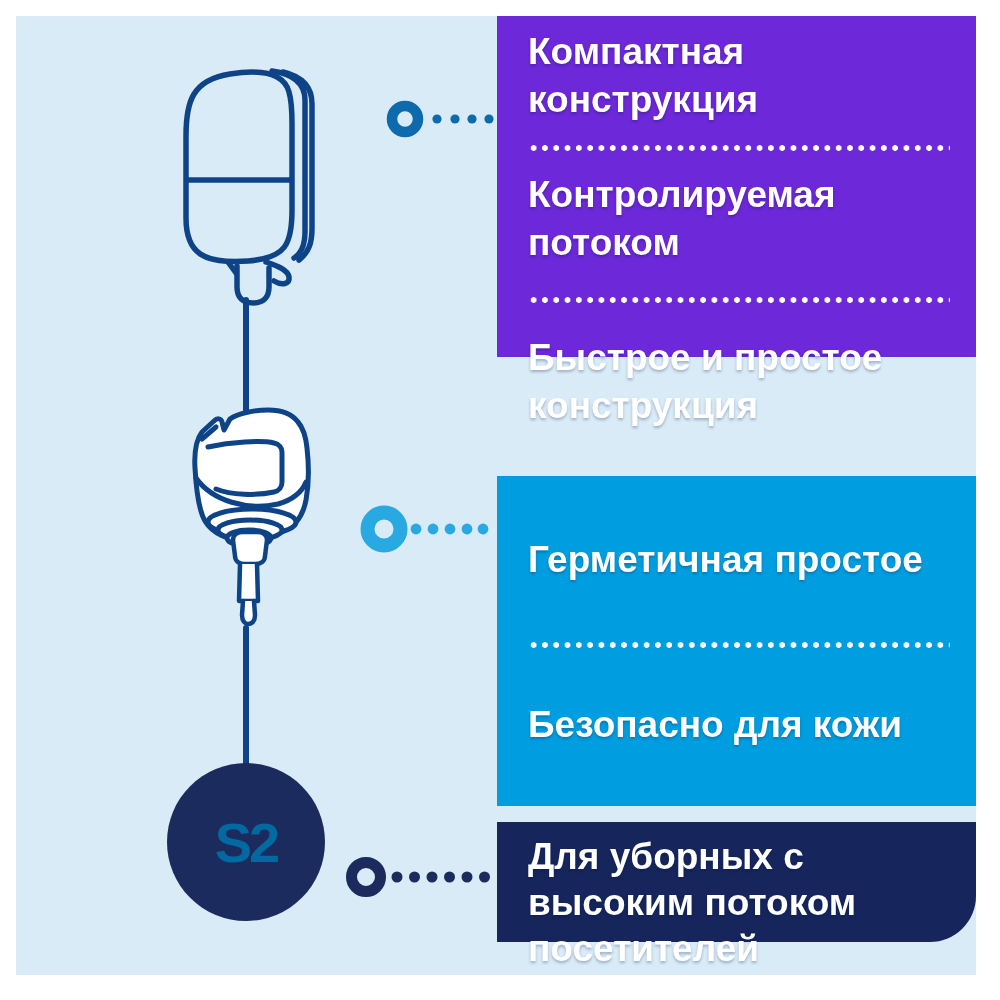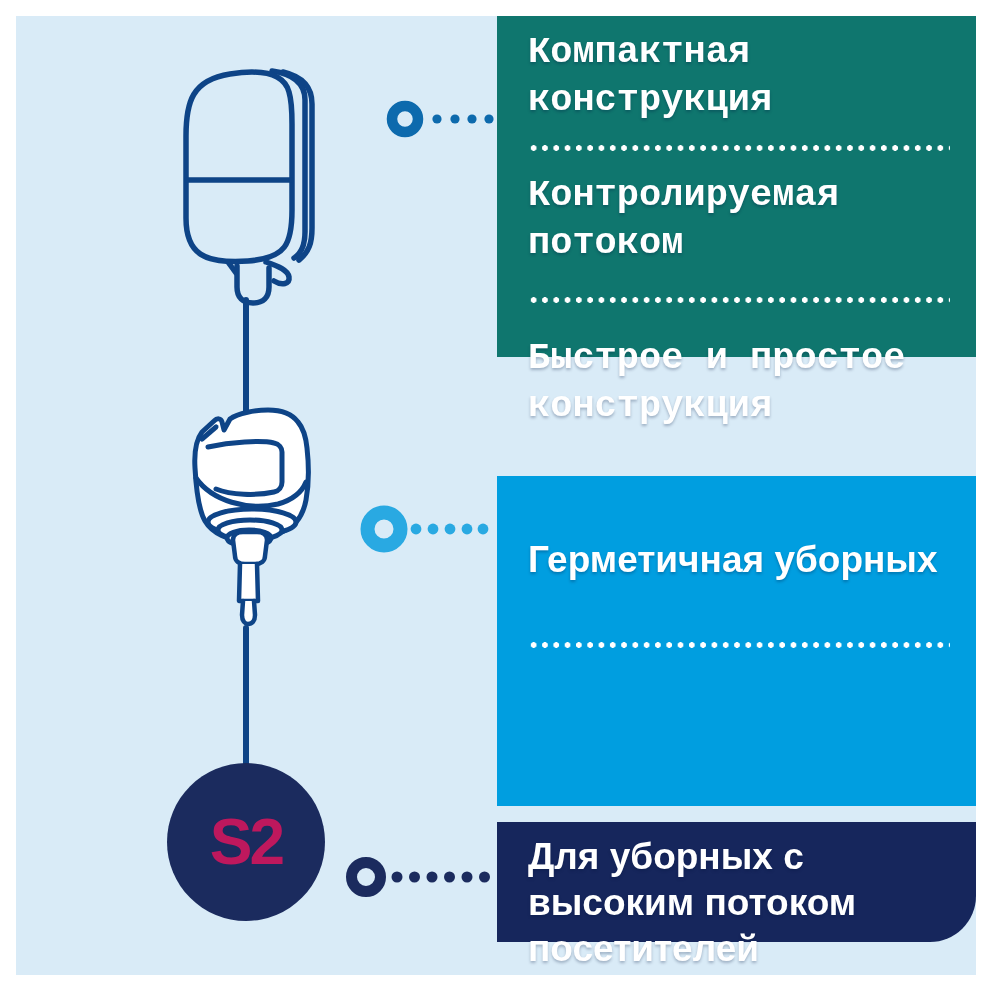--- a/index.html
+++ b/index.html
@@ -19,34 +19,34 @@
   .art {
     position: absolute;
     left: 0; top: 0;
     width: 960px; height: 960px;
   }
   .badge-label {
     position: absolute;
     left: 150px; top: 746px;
     width: 160px; height: 160px;
     display: flex; align-items: center; justify-content: center;
-    color: #be185d;
-    font-size: 64px;
+    color: #0369a1;
+    font-size: 56px;
     font-weight: 700;
     letter-spacing: -3px;
   }
   .panel {
     position: absolute;
     left: 481px;
     width: 479px;
     box-sizing: border-box;
     padding: 12px 26px 0 31px;
     color: #ffffff;
   }
-  .panel-1 { top: 0;     height: 341px; background: #0f766e; font-family: Liberation Mono, monospace; }
+  .panel-1 { top: 0;     height: 341px; background: #6d28d9; }
   .panel-2 { top: 460px; height: 330px; background: #009ee0; padding-top: 60px; }
   .panel-3 { top: 806px; height: 120px; background: #16265c; border-bottom-right-radius: 46px; }
   .feature {
     font-size: 37px;
     font-weight: 700;
     line-height: 48px;
     text-shadow: 0 2px 3px rgba(0, 20, 60, 0.28);
   }
   .panel-2 .feature { white-space: nowrap; }
   .panel-3 .feature { line-height: 46px; }
@@ -141,21 +141,22 @@
 
   <div class="panel panel-1">
     <div class="feature feature-1">Компактная конструкция</div>
     <div class="divider"></div>
     <div class="feature feature-2">Контролируемая потоком</div>
     <div class="divider"></div>
     <div class="feature feature-3">Быстрое и простое конструкция</div>
   </div>
 
   <div class="panel panel-2">
-    <div class="feature feature-1">Герметичная уборных</div>
+    <div class="feature feature-1">Герметичная простое</div>
     <div class="divider"></div>
+    <div class="feature feature-2">Безопасно для кожи</div>
   </div>
 
   <div class="panel panel-3">
     <div class="feature feature-1">Для уборных с высоким потоком посетителей</div>
   </div>
 
 </div>
 
 </body></html>

